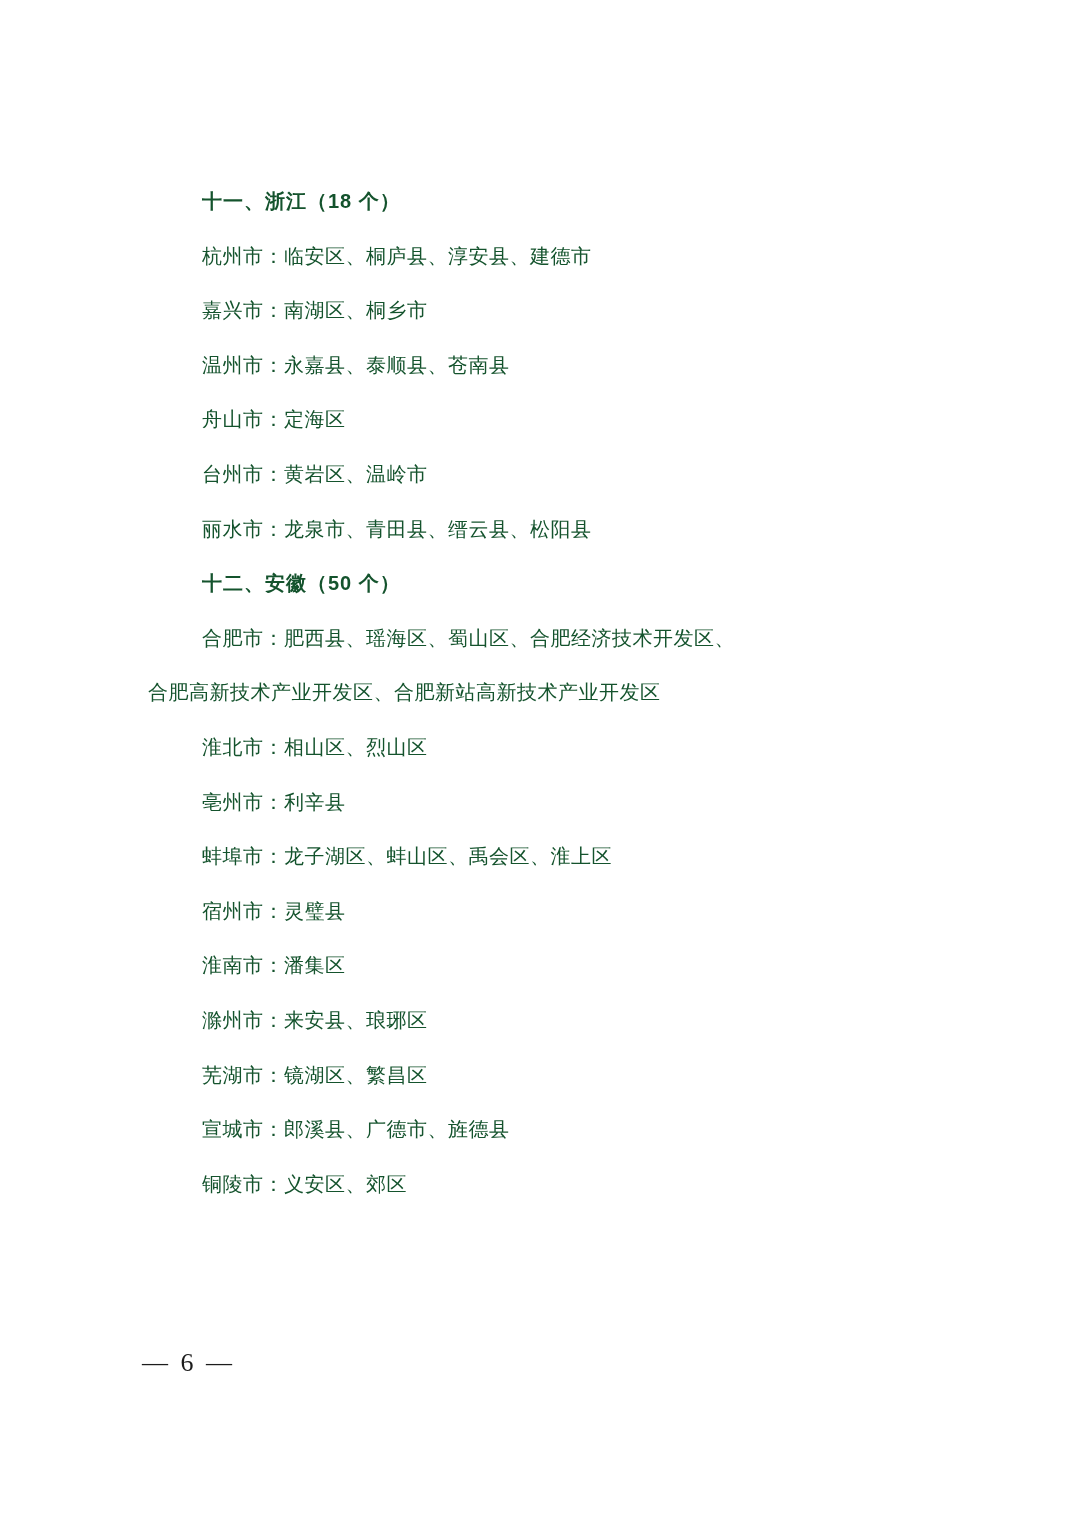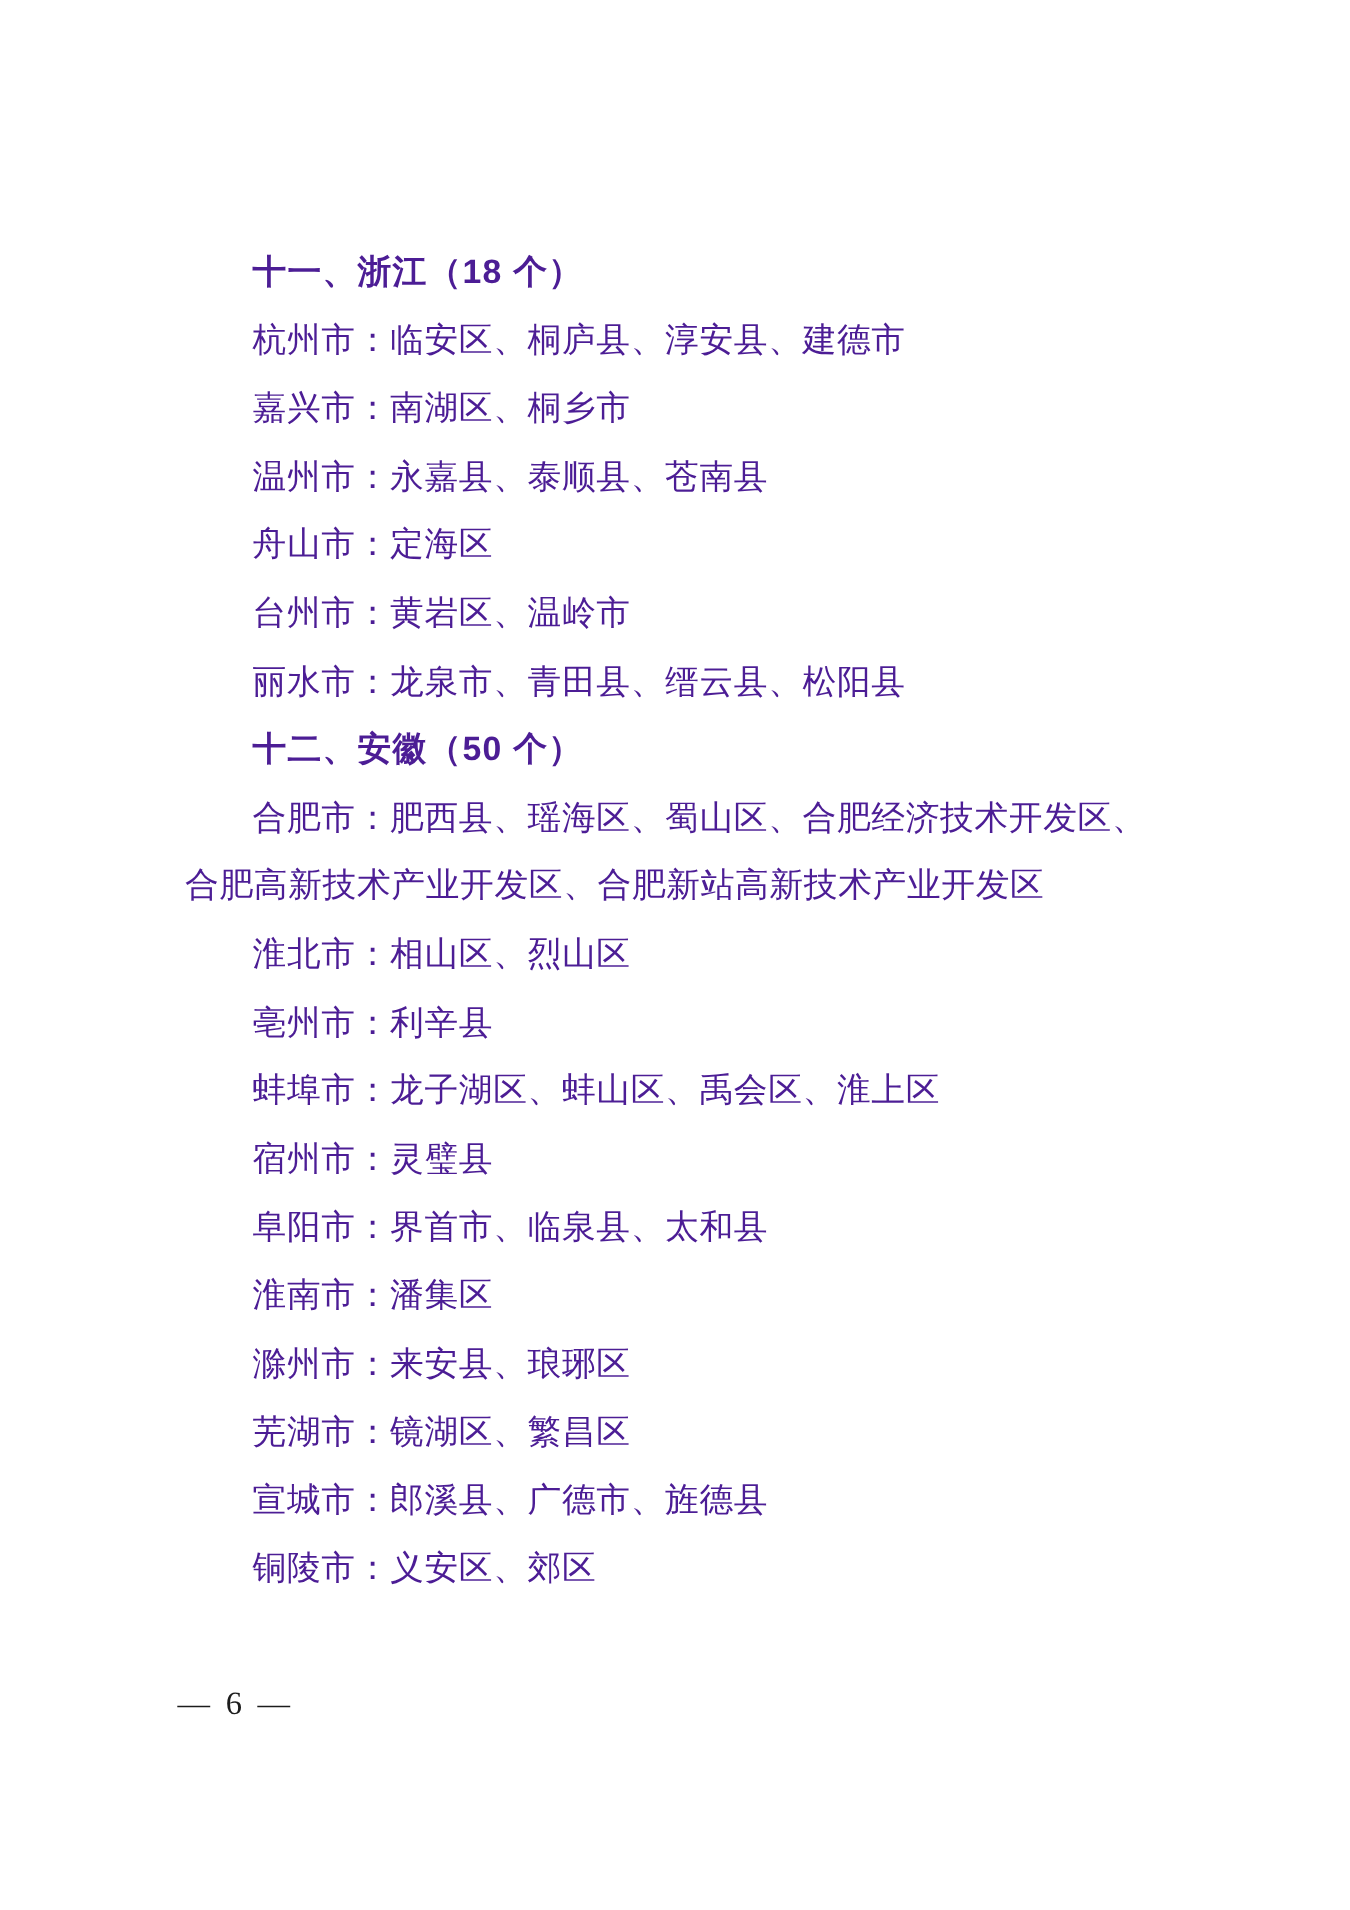--- a/index.html
+++ b/index.html
@@ -11,24 +11,24 @@
     position: relative;
     width: 1080px;
     height: 1528px;
     background: #ffffff;
     overflow: hidden;
     font-family: "Liberation Serif", serif;
   }
   .content {
     position: absolute;
     left: 148px;
-    top: 190px;
+    top: 174px;
     width: 812px;
-    color: #4c1d95;
-    font-size: 27px;
+    color: #14532d;
+    font-size: 20px;
     line-height: 54.6px;
   }
   .line {
     white-space: nowrap;
     font-family: Liberation Serif, serif;
     font-weight: 400;
   }
   .line.heading {
     font-family: "Liberation Sans", sans-serif;
     font-weight: 700;
@@ -67,21 +67,20 @@
       <div class="line body">舟山市：定海区</div>
       <div class="line body">台州市：黄岩区、温岭市</div>
       <div class="line body">丽水市：龙泉市、青田县、缙云县、松阳县</div>
       <div class="line heading">十二、安徽（50 个）</div>
       <div class="line body">合肥市：肥西县、瑶海区、蜀山区、合肥经济技术开发区、</div>
       <div class="line continuation">合肥高新技术产业开发区、合肥新站高新技术产业开发区</div>
       <div class="line body">淮北市：相山区、烈山区</div>
       <div class="line body">亳州市：利辛县</div>
       <div class="line body">蚌埠市：龙子湖区、蚌山区、禹会区、淮上区</div>
       <div class="line body">宿州市：灵璧县</div>
-      <div class="line body">阜阳市：界首市、临泉县、太和县</div>
       <div class="line body">淮南市：潘集区</div>
       <div class="line body">滁州市：来安县、琅琊区</div>
       <div class="line body">芜湖市：镜湖区、繁昌区</div>
       <div class="line body">宣城市：郎溪县、广德市、旌德县</div>
       <div class="line body">铜陵市：义安区、郊区</div>
     </div>
   <div class="page-number">— 6 —</div>
 </div>
 
 </body></html>

